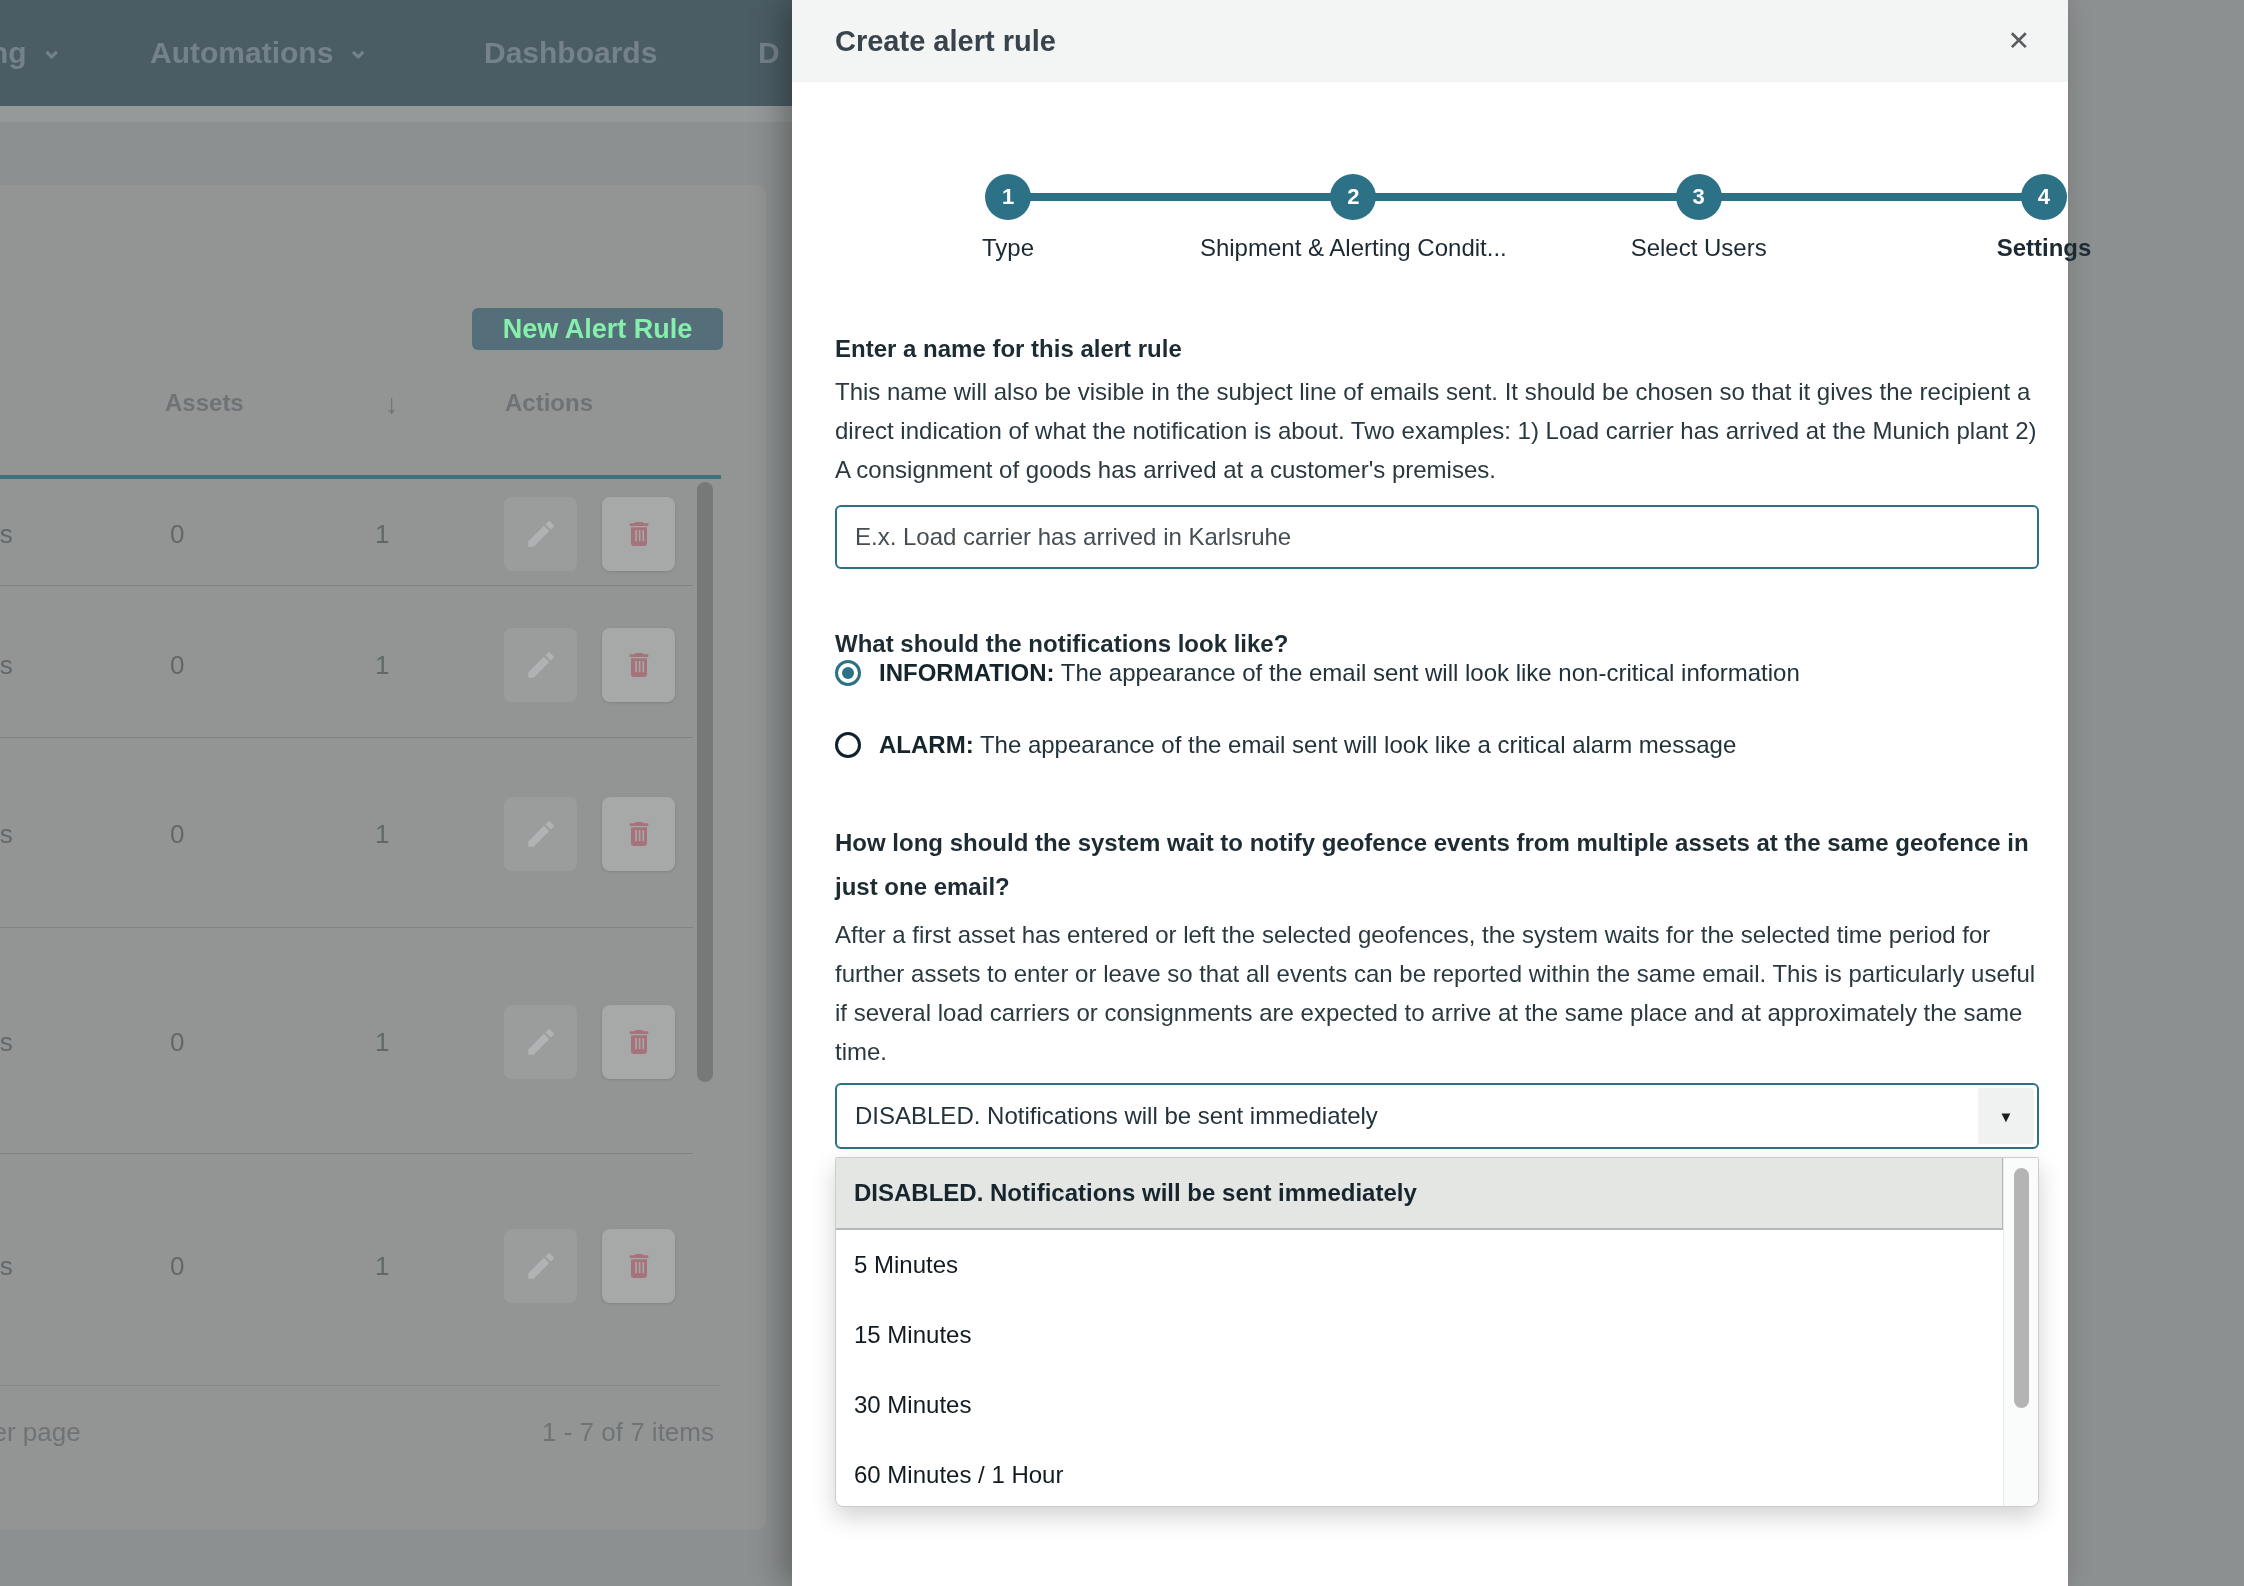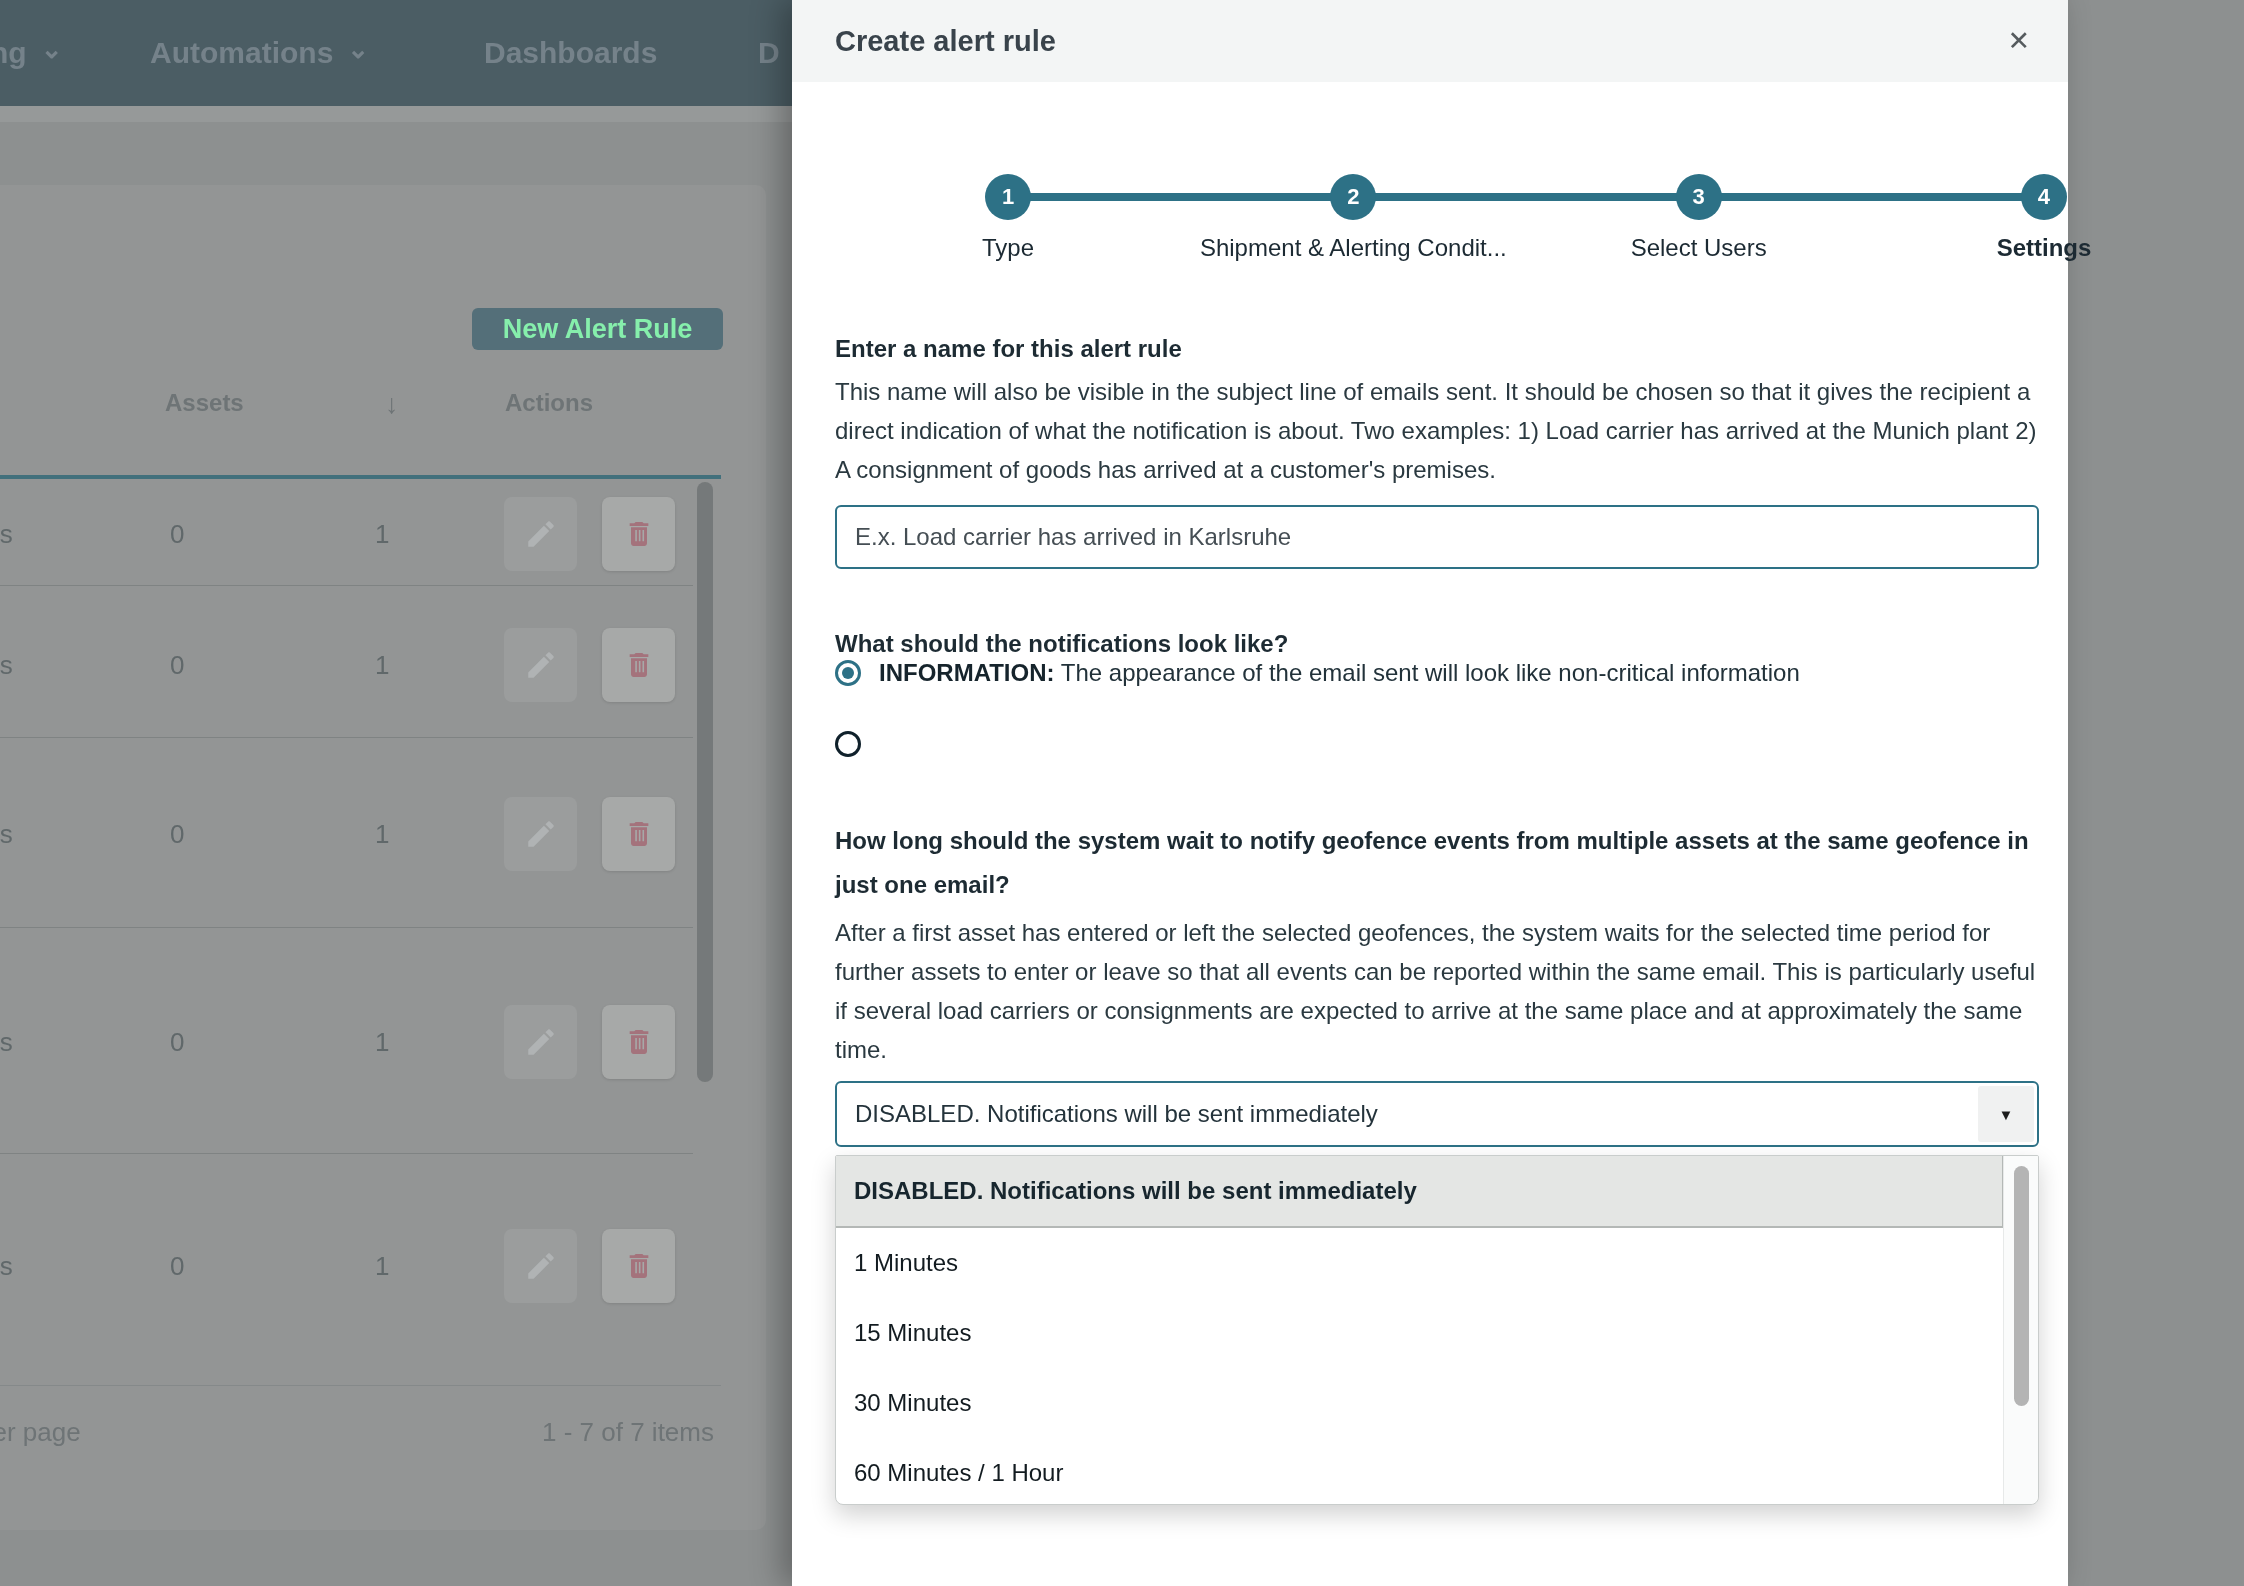--- a/index.html
+++ b/index.html
@@ -253,37 +253,38 @@
     </div>
 
     <div class="look-sec">
       <div class="sec-heading">What should the notifications look like?</div>
       <div class="radio-row">
         <span class="radio on"></span>
         <span class="radio-text"><b>INFORMATION:</b><span> The appearance of the email sent will look like non-critical information</span></span>
       </div>
       <div class="radio-row">
         <span class="radio off"></span>
+        <span class="radio-text"><b>ALARM:</b><span> The appearance of the email sent will look like a critical alarm message</span></span>
       </div>
     </div>
 
     <div class="wait-sec">
       <div class="sec-heading heading-wide">How long should the system wait to notify geofence events from multiple assets at the same geofence in just one email?</div>
       <div class="sec-body">After a first asset has entered or left the selected geofences, the system waits for the selected time period for further assets to enter or leave so that all events can be reported within the same email. This is particularly useful if several load carriers or consignments are expected to arrive at the same place and at approximately the same time.</div>
 
       <div class="select">
         <div class="select-value">DISABLED. Notifications will be sent immediately</div>
         <div class="select-btn">
           <span class="select-caret">▼</span>
         </div>
       </div>
 
       <div class="dd-list">
         <div class="dd-option selected">DISABLED. Notifications will be sent immediately</div>
-        <div class="dd-option">1 Minutes</div>
+        <div class="dd-option">5 Minutes</div>
         <div class="dd-option">15 Minutes</div>
         <div class="dd-option">30 Minutes</div>
         <div class="dd-option">60 Minutes / 1 Hour</div>
         <div class="dd-gutter"></div>
         <div class="dd-thumb"></div>
       </div>
     </div>
 
   </div>
 </div>

